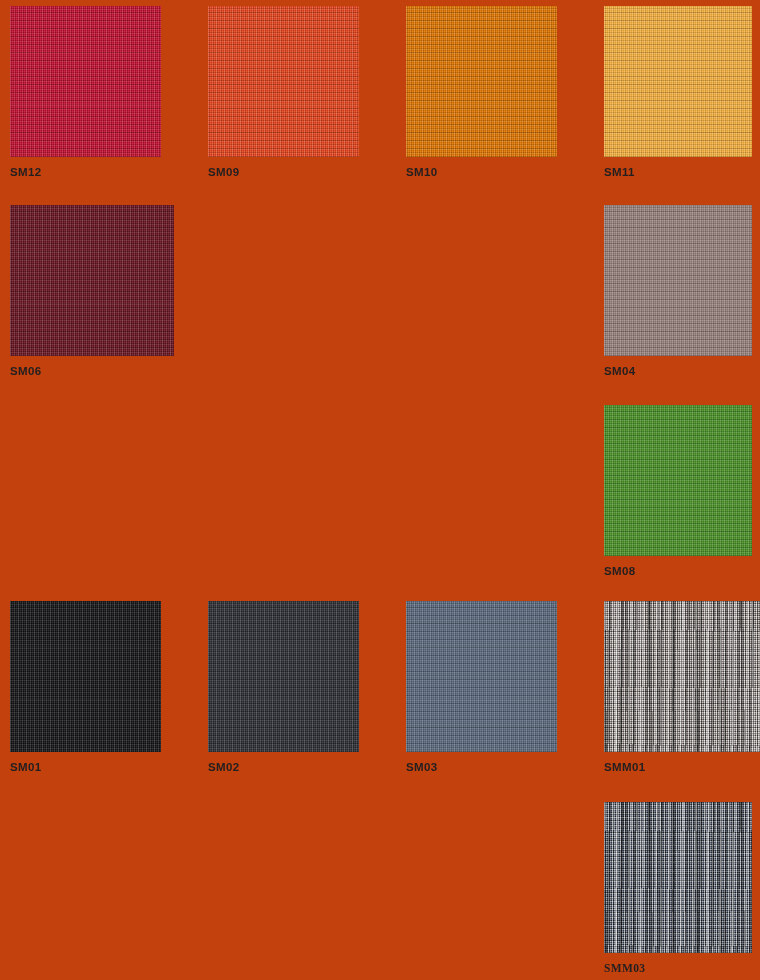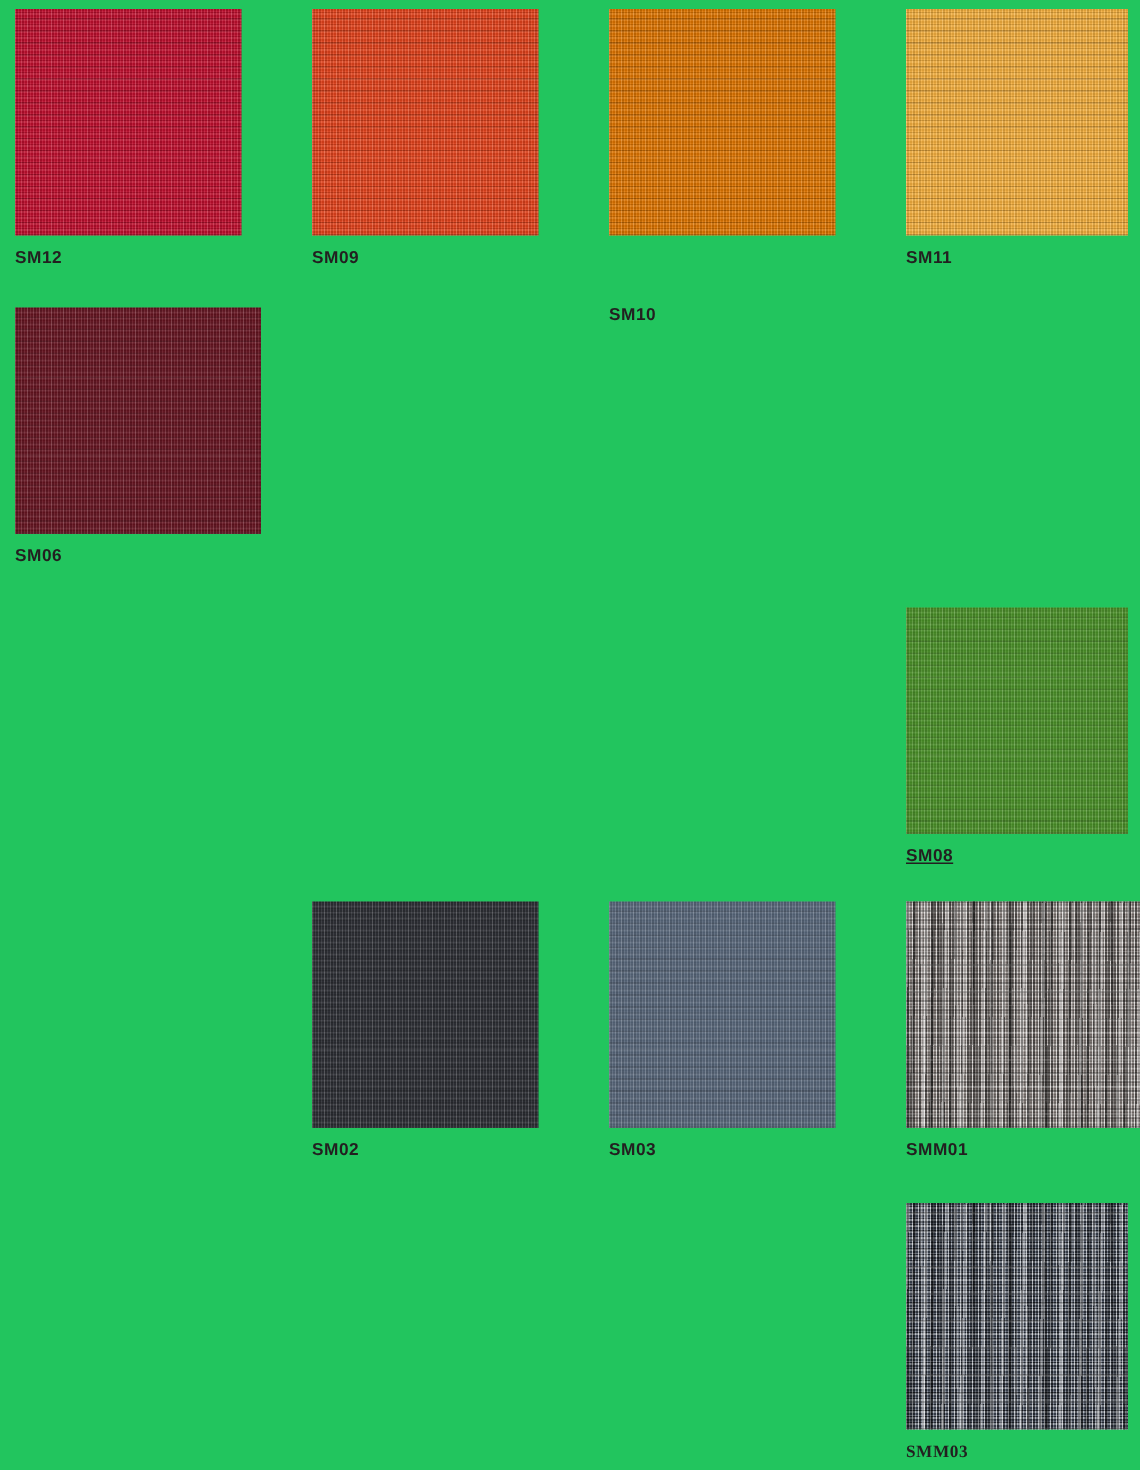--- a/index.html
+++ b/index.html
@@ -67,62 +67,76 @@
   
   .band{
     position:absolute;inset:0;
     background-image:repeating-linear-gradient(0deg,
       rgba(255,255,255,.035) 0 1px, rgba(0,0,0,0) 1px 24px, rgba(0,0,0,.035) 24px 25px, rgba(0,0,0,0) 25px 52px);
   }
 </style>
 </head>
 <body>
 
-<div id="board" style="background: #22c55e; text-align: right;">
+<div id="board" style="background: #c2410c; text-align: right;">
     <div class="swatch-cell" style="left: 10px; top: 6px; width: 151px; height: 175px;">
       <div class="swatch" style="height: 151px; background: rgb(193, 15, 46);">
         <div class="weave plain"></div>
         <div class="band"></div>
       </div>
       <div class="label" style="top: 159px; color: rgb(35, 31, 32);">SM12</div>
     </div>
     <div class="swatch-cell" style="left: 208px; top: 6px; width: 151px; height: 175px;">
       <div class="swatch" style="height: 151px; background: rgb(228, 67, 28);">
         <div class="weave plain"></div>
         <div class="band"></div>
       </div>
       <div class="label" style="top: 159px; color: rgb(35, 31, 32);">SM09</div>
     </div>
     <div class="swatch-cell" style="left: 406px; top: 6px; width: 151px; height: 175px;">
       <div class="swatch" style="height: 151px; background: rgb(223, 117, 0);">
         <div class="weave plain"></div>
         <div class="band"></div>
       </div>
-      <div class="label" style="top: 159px; color: rgb(35, 31, 32); margin-top: 38px;">SM10</div>
+      <div class="label" style="top: 159px; color: rgb(35, 31, 32);">SM10</div>
     </div>
     <div class="swatch-cell" style="left: 604px; top: 6px; width: 148px; height: 175px;">
       <div class="swatch" style="height: 151px; background: rgb(245, 176, 62);">
         <div class="weave plain"></div>
         <div class="band"></div>
       </div>
       <div class="label" style="top: 159px; color: rgb(35, 31, 32);">SM11</div>
     </div>
     <div class="swatch-cell" style="left: 10px; top: 205px; width: 151px; height: 175px; padding-left: 13px;">
       <div class="swatch" style="height: 151px; background: rgb(103, 19, 32);">
         <div class="weave plain"></div>
         <div class="band"></div>
       </div>
       <div class="label" style="top: 159px; color: rgb(35, 31, 32);">SM06</div>
     </div>
+    <div class="swatch-cell" style="left: 604px; top: 205px; width: 148px; height: 175px;">
+      <div class="swatch" style="height: 151px; background: rgb(151, 130, 124);">
+        <div class="weave plain"></div>
+        <div class="band"></div>
+      </div>
+      <div class="label" style="top: 159px; color: rgb(35, 31, 32);">SM04</div>
+    </div>
     <div class="swatch-cell" style="left: 604px; top: 405px; width: 148px; height: 175px;">
       <div class="swatch" style="height: 151px; background: rgb(74, 145, 39);">
         <div class="weave plain"></div>
         <div class="band"></div>
       </div>
-      <div class="label" style="top: 159px; color: rgb(35, 31, 32); text-decoration: underline;">SM08</div>
+      <div class="label" style="top: 159px; color: rgb(35, 31, 32);">SM08</div>
+    </div>
+    <div class="swatch-cell" style="left: 10px; top: 601px; width: 151px; height: 175px;">
+      <div class="swatch" style="height: 151px; background: rgb(20, 20, 22);">
+        <div class="weave plain"></div>
+        <div class="band"></div>
+      </div>
+      <div class="label" style="top: 159px; color: rgb(35, 31, 32);">SM01</div>
     </div>
     <div class="swatch-cell" style="left: 208px; top: 601px; width: 151px; height: 175px;">
       <div class="swatch" style="height: 151px; background: rgb(43, 45, 51);">
         <div class="weave plain"></div>
         <div class="band"></div>
       </div>
       <div class="label" style="top: 159px; color: rgb(35, 31, 32);">SM02</div>
     </div>
     <div class="swatch-cell" style="left: 406px; top: 601px; width: 151px; height: 175px;">
       <div class="swatch" style="height: 151px; background: rgb(89, 104, 124);">

